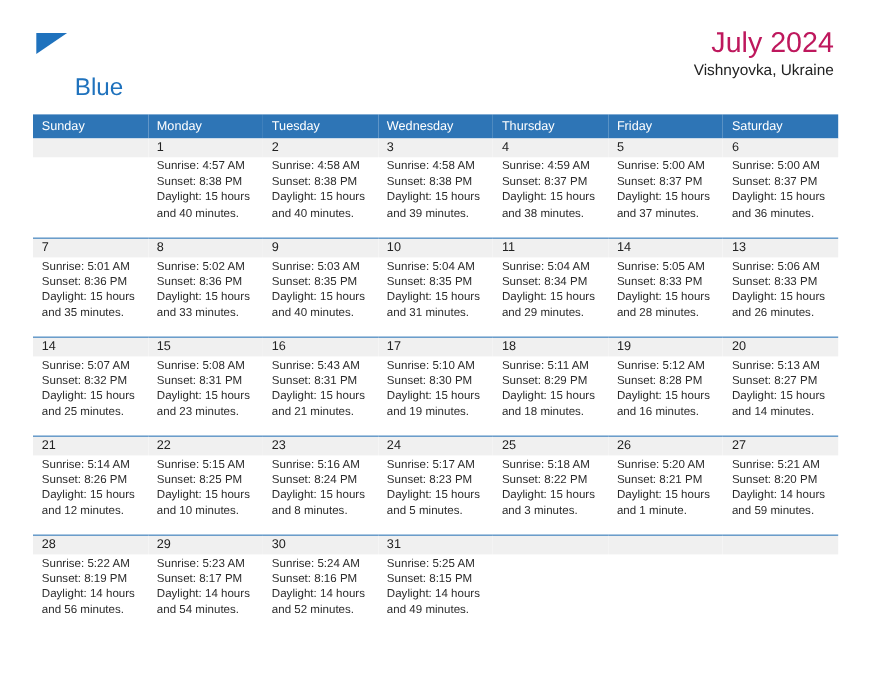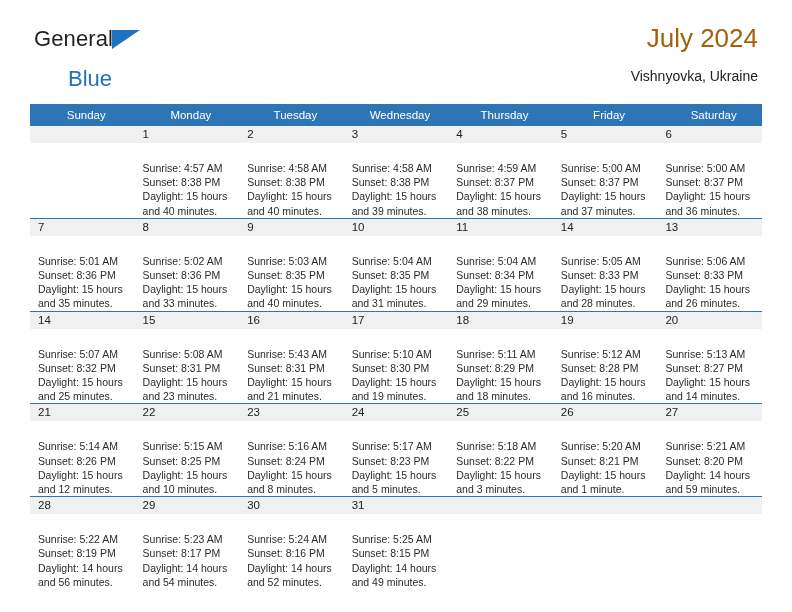--- a/index.html
+++ b/index.html
@@ -57,29 +57,29 @@
     margin-left: 34px;
     line-height: 1;
   }
 
   .titles {
     margin-top: 24px;
     text-align: right;
   }
   .month-title {
     font-size: 26px;
-    color: #a16207;
+    color: #be185d;
     line-height: 1.15;
     font-weight: 400;
     white-space: nowrap;
   }
   .location {
     font-size: 14px;
     color: #222222;
-    margin-top: 14px;
+    margin-top: 1px;
     white-space: nowrap;
     text-align: right;
   }
 
   
   .calendar {
     position: absolute;
     left: 30px;
     top: 104px;
     width: 732px;
@@ -87,21 +87,21 @@
   table.cal {
     width: 732px;
     border-collapse: collapse;
     table-layout: fixed;
   }
   table.cal th {
     background: #2e75b6;
     color: #ffffff;
     font-size: 11.5px;
     font-weight: 400;
-    text-align: center;
+    text-align: left;
     padding: 5px 0 5px 8px;
     height: 21px;
     border: none;
   }
   td.day {
     vertical-align: top;
     padding: 0;
     border: none;
     height: 90px;
     background: #ffffff;
@@ -115,37 +115,37 @@
   .daynum {
     background: #f0f0f0;
     height: 17px;
     line-height: 17px;
     font-size: 11.5px;
     color: #222222;
     padding-left: 8px;
   }
   td.day.empty .daynum { background: #f0f0f0; }
   .cellbody {
-    padding: 18px 6px 0 8px;
+    padding: 1px 6px 0 8px;
     font-size: 10.5px;
     line-height: 14.2px;
     color: #2b2b2b;
   }
   .cellbody div { white-space: nowrap; }
 </style>
 </head>
 <body>
 
 <div class="page">
 
   <div class="top">
 
     <div class="brand">
       <span class="brand-row">
-        <span class="brand-general">General</span><span class="brand-flag"></span>
+        <span class="brand-flag"></span>
       </span>
       <span class="brand-blue">Blue</span>
     </div>
 
     <div class="titles">
       <div class="month-title">July 2024</div>
       <div class="location">Vishnyovka, Ukraine</div>
     </div>
 
   </div>

